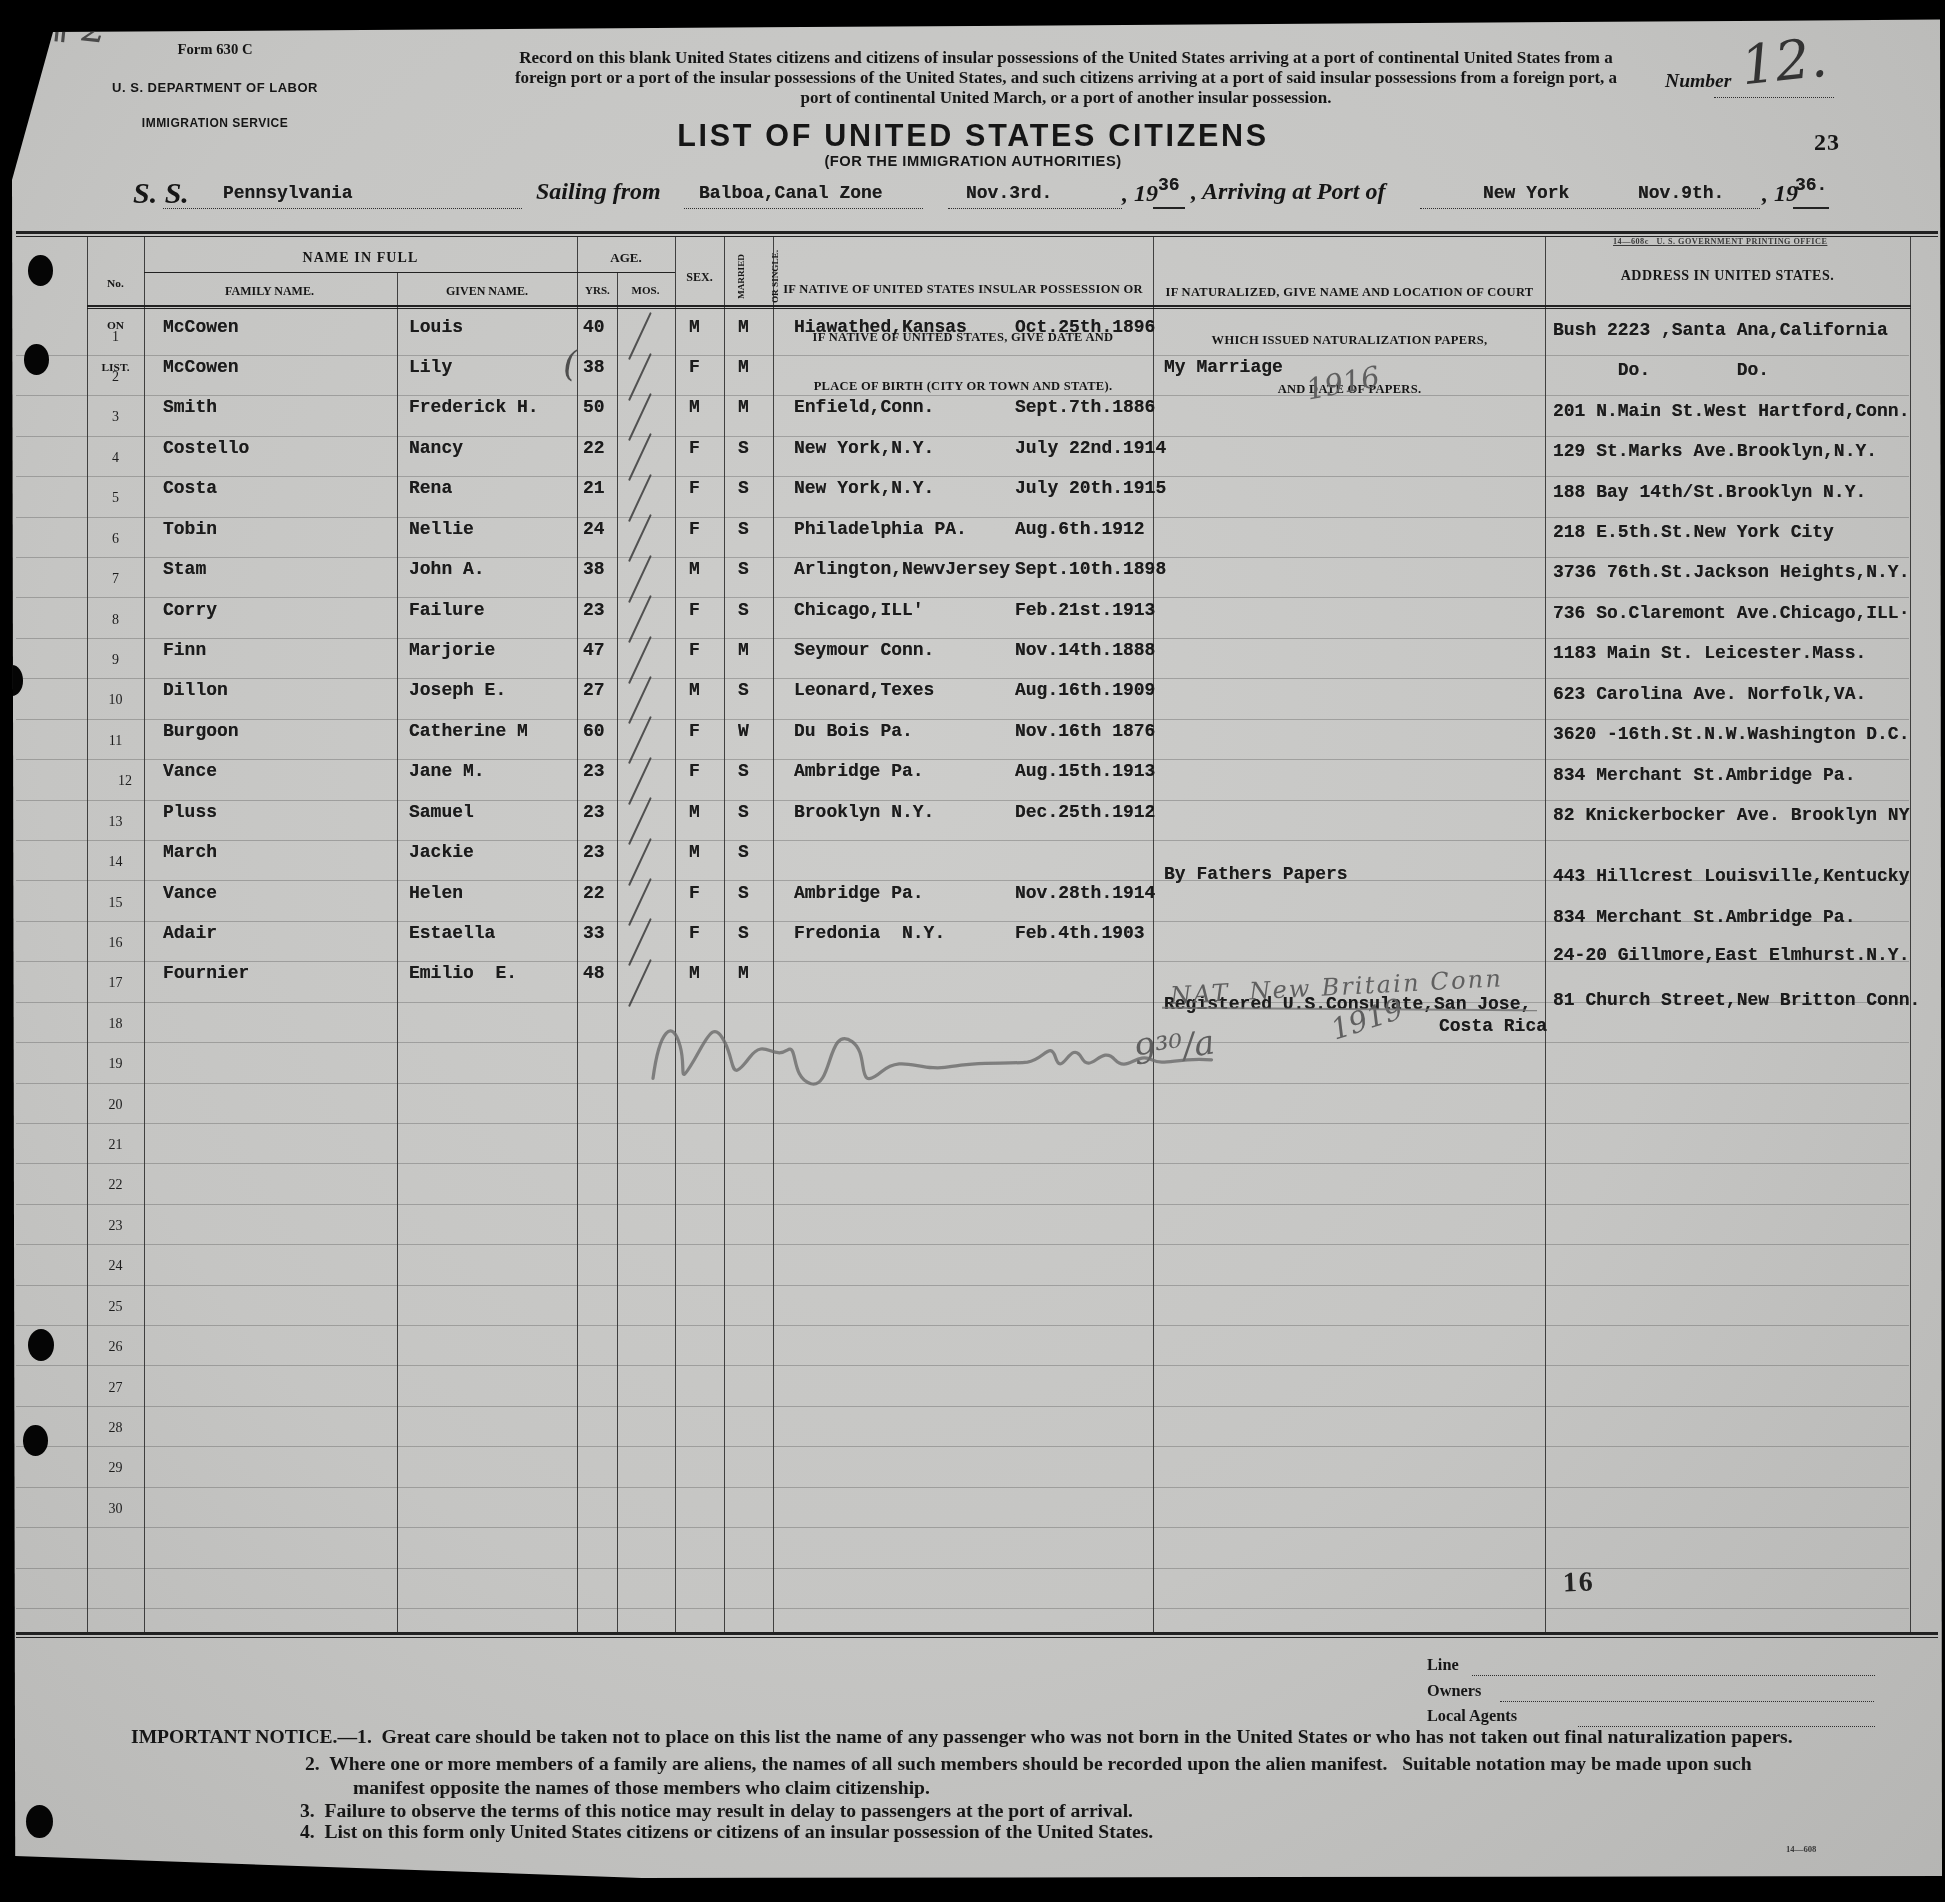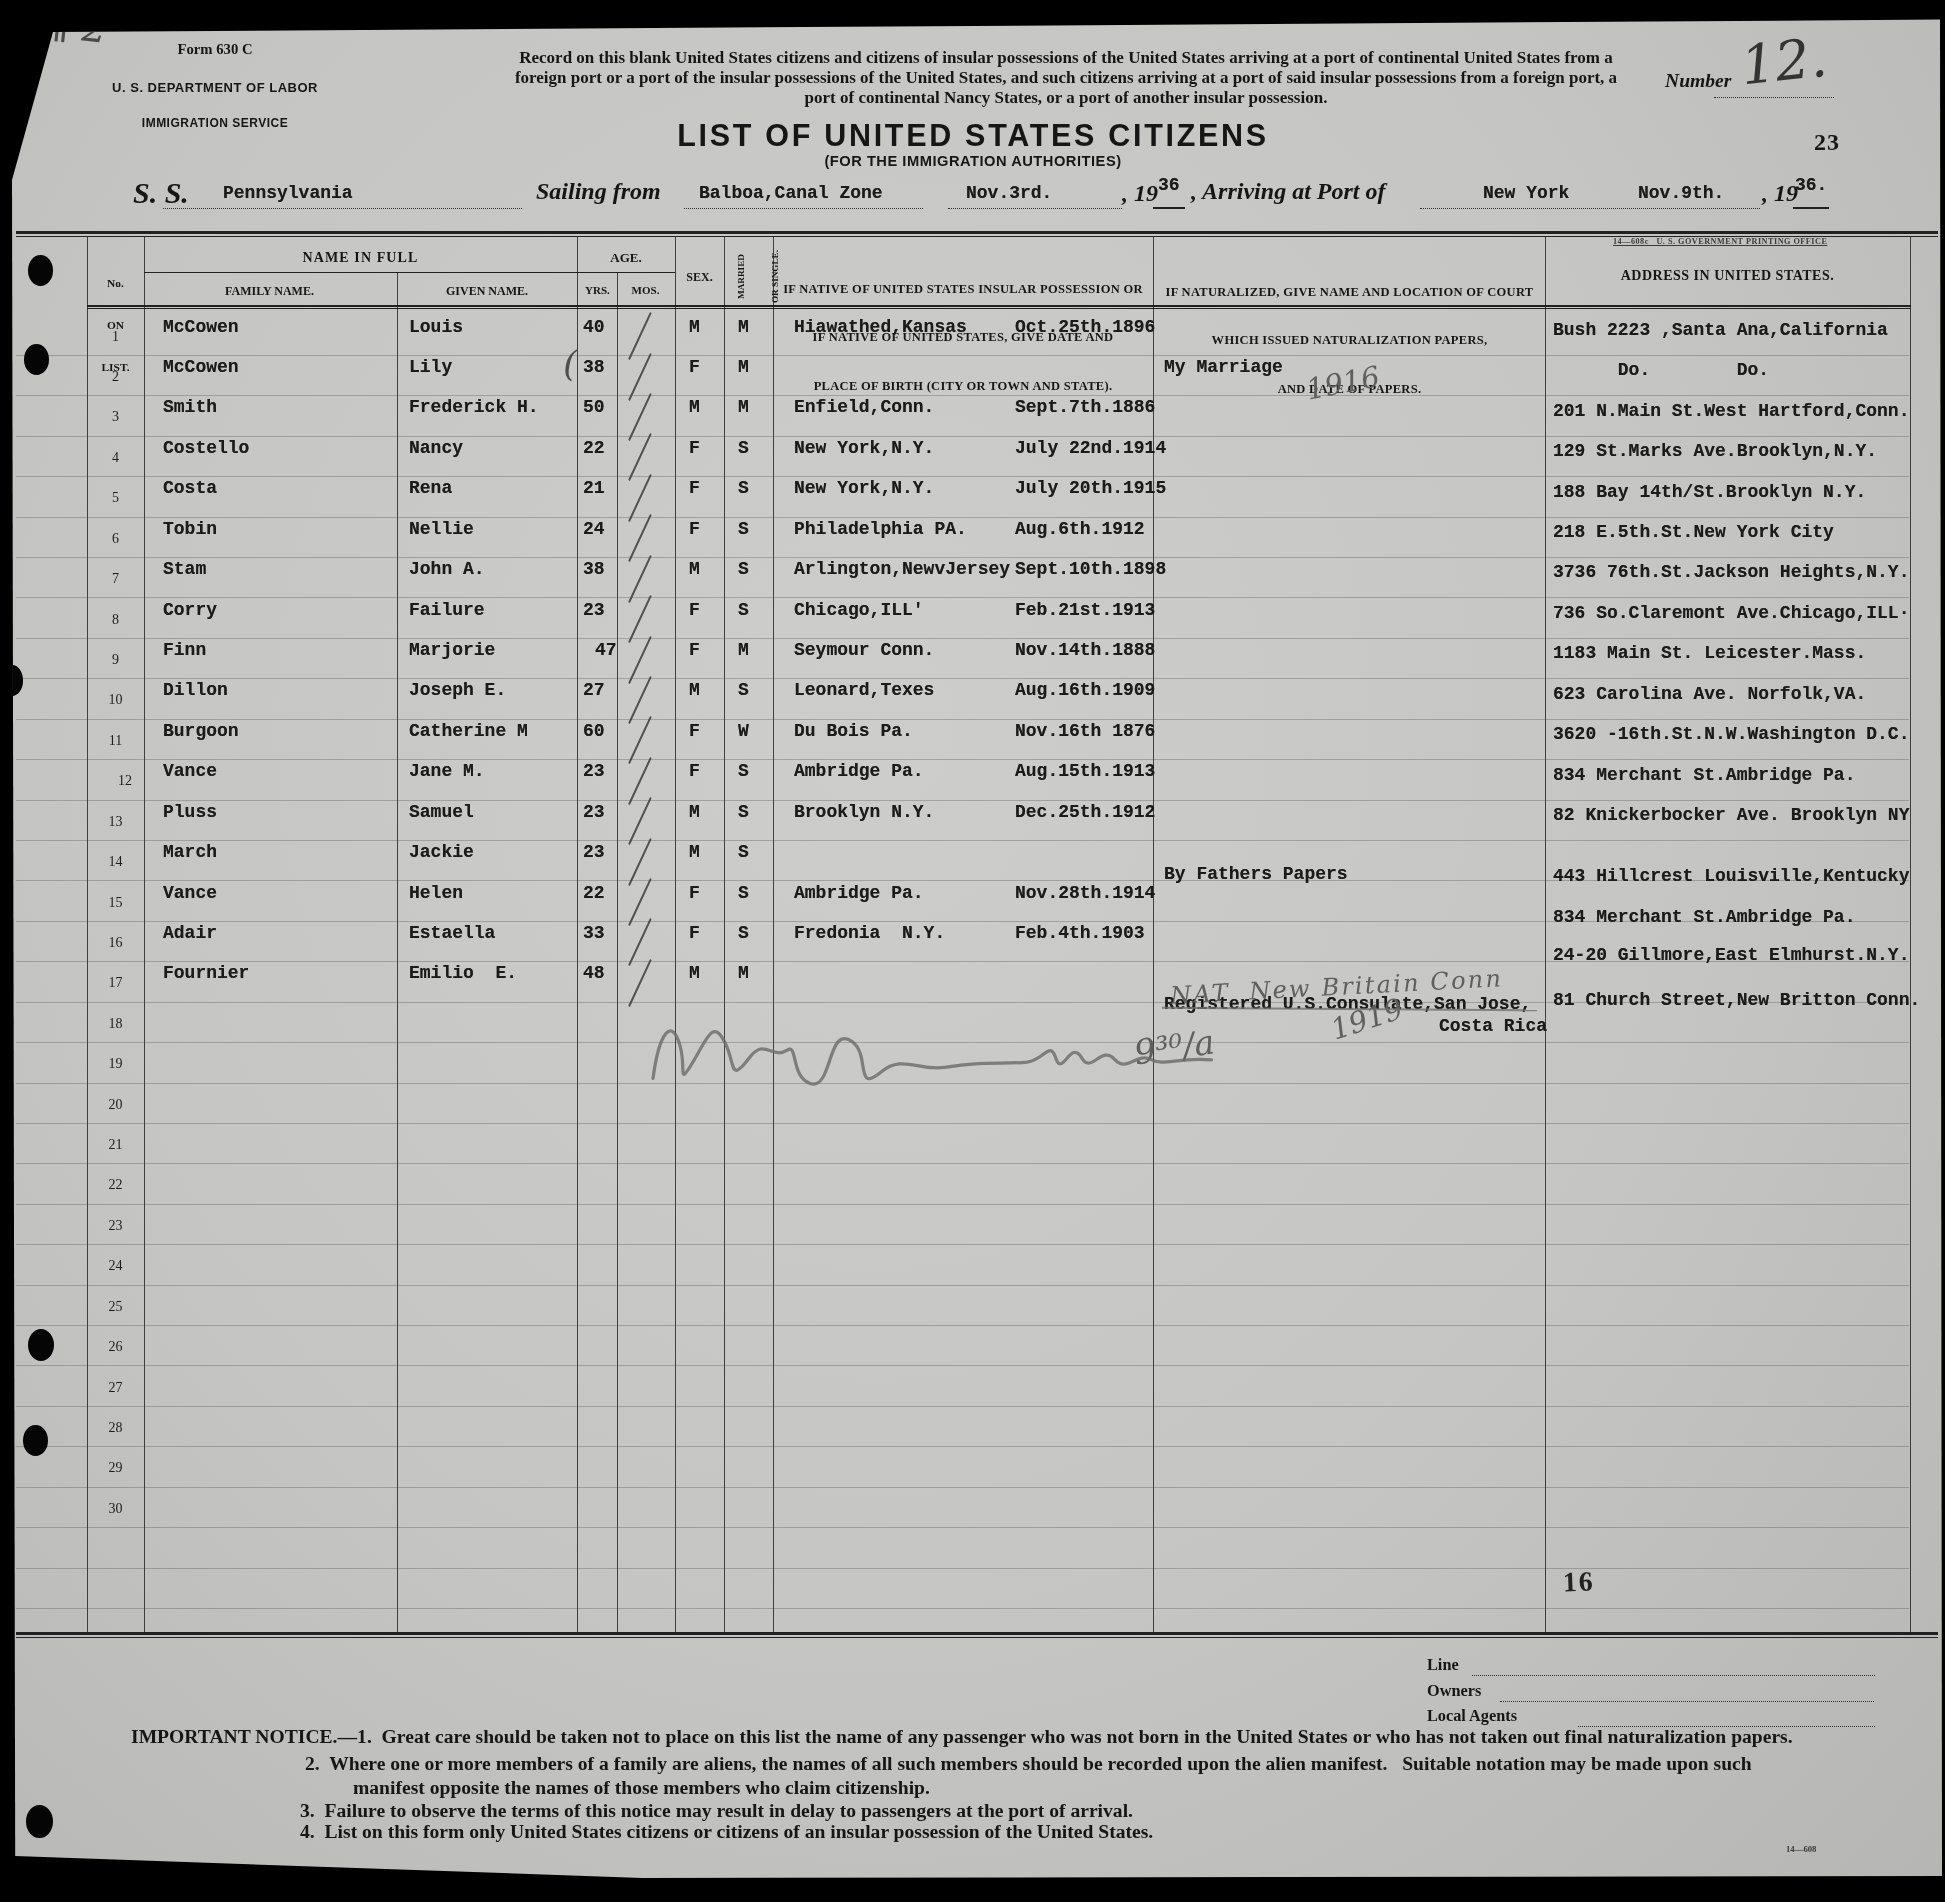--- a/index.html
+++ b/index.html
@@ -35,21 +35,21 @@
 
     <div class="abs ctr" style="left:98px;top:20.7px;width:234px;">
       <div class="serifb" style="font-size:14.7px;">Form 630 C</div>
       <div class="sansb" style="font-size:13px;letter-spacing:0.5px;margin-top:2.2px;">U. S. DEPARTMENT OF LABOR</div>
       <div class="sansb" style="font-size:12px;letter-spacing:0.5px;margin-top:1.6px;">IMMIGRATION SERVICE</div>
     </div>
 
     <div class="abs ctr" style="left:337px;top:48px;width:1458px;white-space:normal;">
       <div class="serifb" style="font-size:17px;line-height:20px;">Record on this blank United States citizens and citizens of insular possessions of the United States arriving at a port of continental United States from a</div>
       <div class="serifb" style="font-size:17px;line-height:20px;">foreign port or a port of the insular possessions of the United States, and such citizens arriving at a port of said insular possessions from a foreign port, a</div>
-      <div class="serifb" style="font-size:17px;line-height:20px;">port of continental Nancy States, or a port of another insular possession.</div>
+      <div class="serifb" style="font-size:17px;line-height:20px;">port of continental United March, or a port of another insular possession.</div>
     </div>
 
     <div class="abs serifb ital" style="left:1665px;top:70px;font-size:19.6px;">Number</div>
     <div class="dots" style="left:1714px;top:97px;width:120px;"></div>
     <div class="abs pencil" style="left:1741px;top:30px;font-size:54px;color:#333;transform:rotate(-6deg);">12.</div>
     <div class="abs serifb" style="left:1814px;top:129px;font-size:24px;letter-spacing:1.1px;">23</div>
 
     <div class="abs sansb" style="left:0;top:118px;width:1946px;text-align:center;font-size:30.5px;letter-spacing:2.7px;">LIST OF UNITED STATES CITIZENS</div>
     <div class="abs sansb" style="left:0;top:153px;width:1946px;text-align:center;font-size:14.7px;letter-spacing:0.5px;">(FOR THE IMMIGRATION AUTHORITIES)</div>
 
@@ -253,21 +253,21 @@
         <div class="abs mono" style="left: 409px; top: 600px;">Failure</div>
         <div class="abs mono" style="left: 583px; top: 600px;">23</div>
         <div class="abs mono" style="left: 689px; top: 600px;">F</div>
         <div class="abs mono" style="left: 738px; top: 600px;">S</div>
         <div class="abs mono" style="left: 794px; top: 600px;">Chicago,ILL'</div>
         <div class="abs mono" style="left: 1015px; top: 600px;">Feb.21st.1913</div>
         <div class="abs mono" style="left: 1553px; top: 603px;">736 So.Claremont Ave.Chicago,ILL·</div>
         <div class="slash" style="left: 614px; top: 618px;"></div>
         <div class="abs mono" style="left: 163px; top: 640px;">Finn</div>
         <div class="abs mono" style="left: 409px; top: 640px;">Marjorie</div>
-        <div class="abs mono" style="left: 583px; top: 640px; margin-left: 12px;">47</div>
+        <div class="abs mono" style="left: 583px; top: 640px;">47</div>
         <div class="abs mono" style="left: 689px; top: 640px;">F</div>
         <div class="abs mono" style="left: 738px; top: 640px;">M</div>
         <div class="abs mono" style="left: 794px; top: 640px;">Seymour Conn.</div>
         <div class="abs mono" style="left: 1015px; top: 640px;">Nov.14th.1888</div>
         <div class="abs mono" style="left: 1553px; top: 643px;">1183 Main St. Leicester.Mass.</div>
         <div class="slash" style="left: 614px; top: 659px;"></div>
         <div class="abs mono" style="left: 163px; top: 680px;">Dillon</div>
         <div class="abs mono" style="left: 409px; top: 680px;">Joseph E.</div>
         <div class="abs mono" style="left: 583px; top: 680px;">27</div>
         <div class="abs mono" style="left: 689px; top: 680px;">M</div>

